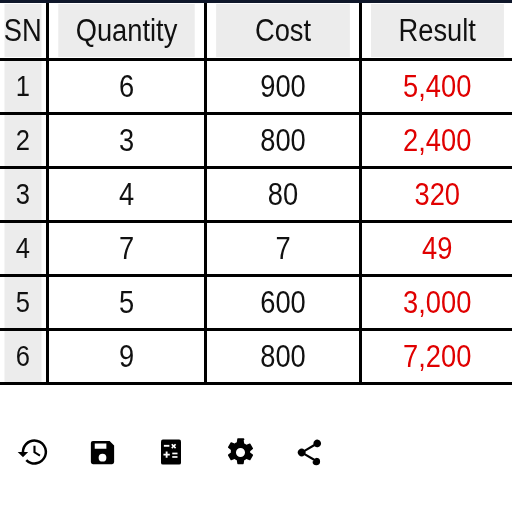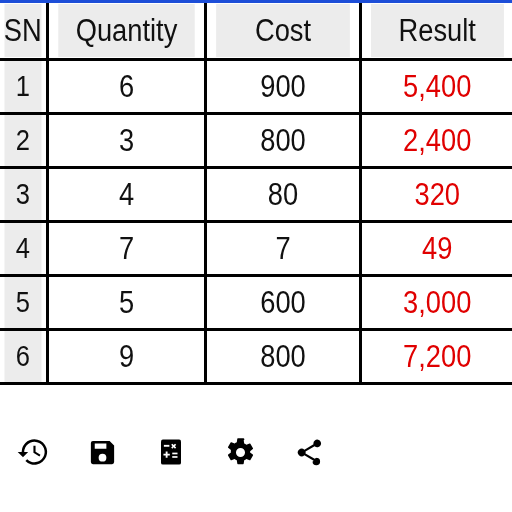--- a/index.html
+++ b/index.html
@@ -9,21 +9,21 @@
     height: 512px;
     background: #ffffff;
     font-family: "Liberation Sans", sans-serif;
     overflow: hidden;
   }
 
   #app {
     position: relative;
     width: 512px;
     height: 379px;
-    background: #1d4ed8;
+    background: #0f172a;
   }
 
   
   .calc-table {
     position: absolute;
     top: 3px;
     left: 0;
     width: 512px;
     border-collapse: collapse;
     table-layout: fixed;

